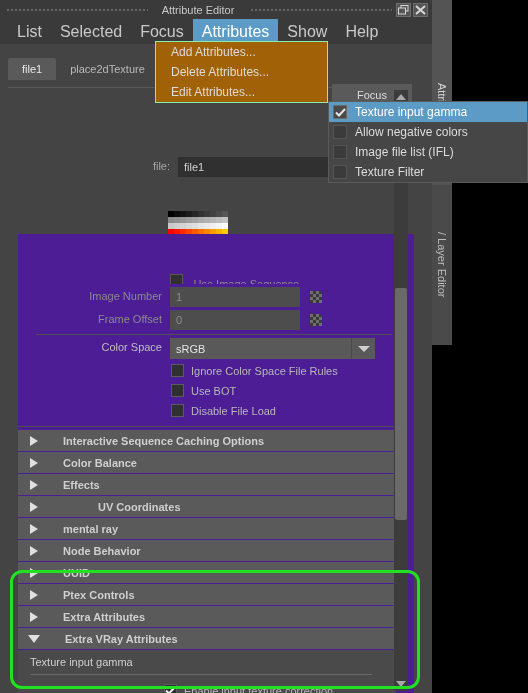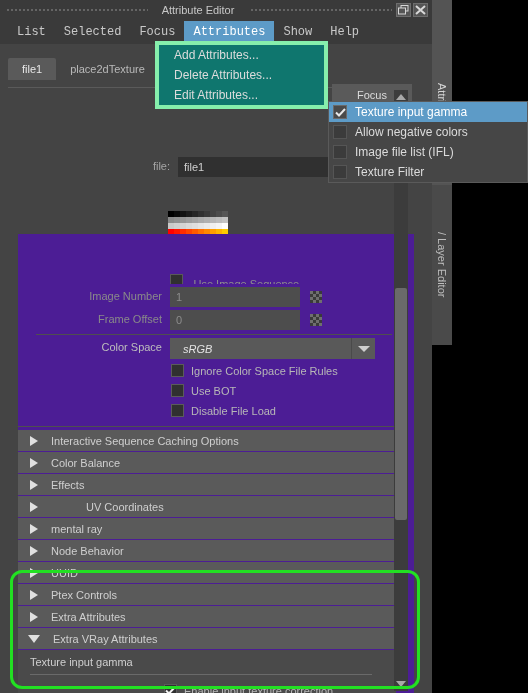--- a/index.html
+++ b/index.html
@@ -31,21 +31,21 @@
   }
   .tb-btn.close { margin-right: 4px; }
   .tb-btn svg { position: absolute; left: 1px; top: 1px; }
 
   
   .menubar {
     position: absolute; left: 0; top: 20px; width: 432px; height: 24px;
     background: #3a3a3a; display: flex; align-items: center; padding-left: 8px;
   }
   .menu-item {
-    color: #c9c9c9; font-size: 12px; padding: 4px 9px; white-space: nowrap; font-family: Liberation Mono, monospace;
+    color: #c9c9c9; font-size: 16px; padding: 4px 9px; white-space: nowrap;
   }
   .menu-item.active { background: #5d9bc7; color: #fff; }
 
   
   .panel {
     position: absolute; left: 0; top: 44px; width: 432px; height: 649px;
     background: #444;
   }
 
   
@@ -118,21 +118,21 @@
     background-image:
       linear-gradient(45deg, #3a3a3a 25%, transparent 25%, transparent 75%, #3a3a3a 75%),
       linear-gradient(45deg, #3a3a3a 25%, #6f6f6f 25%, #6f6f6f 75%, #3a3a3a 75%);
     background-size: 6px 6px; background-position: 0 0, 3px 3px;
   }
   .divline { position: absolute; height: 1px; background: #4f4f4f; }
 
   .dropdown {
     position: absolute; height: 21px; background: #595959; display: flex; align-items: center;
   }
-  .dropdown .dval { color: #e4e4e4; font-size: 11px; padding-left: 13px; flex: 1; font-style: italic; }
+  .dropdown .dval { color: #e4e4e4; font-size: 11px; padding-left: 6px; flex: 1; }
   .dropdown .darrow {
     width: 24px; height: 21px; background: #595959; border-left: 1px solid #4a4a4a;
     display: flex; align-items: center; justify-content: center;
   }
   .caret-d { width: 0; height: 0; border-left: 6px solid transparent; border-right: 6px solid transparent; border-top: 6px solid #cfcfcf; }
 
   .chkrow { position: absolute; display: flex; align-items: center; }
   .cbox {
     width: 13px; height: 13px; background: #303030; border: 1px solid #5b5b5b;
     display: flex; align-items: center; justify-content: center; flex: 0 0 auto;
@@ -140,21 +140,21 @@
   .cbox.checked { background: #303030; }
   .chklabel { font-size: 11px; color: #b7b7b7; margin-left: 7px; white-space: nowrap; }
 
   
   .secbar {
     position: absolute; left: 0; width: 378px; height: 21px; background: #5a5a5a;
     display: flex; align-items: center;
   }
   .tri-r { width: 0; height: 0; border-top: 5px solid transparent; border-bottom: 5px solid transparent; border-left: 8px solid #e0e0e0; margin-left: 12px; }
   .tri-d { width: 0; height: 0; border-left: 6px solid transparent; border-right: 6px solid transparent; border-top: 8px solid #e0e0e0; margin-left: 10px; }
-  .sectitle { font-size: 11px; font-weight: normal; color: #cfcfcf; margin-left: 13px; white-space: nowrap; }
+  .sectitle { font-size: 11px; font-weight: bold; color: #cfcfcf; margin-left: 25px; white-space: nowrap; }
 
   
   .vraybody { position: absolute; left: 0; width: 378px; background: #4a4a4a; }
   .vhdr { position: absolute; left: 12px; top: 6px; font-size: 11px; color: #cfcfcf; }
   .vhdr-line { position: absolute; left: 12px; top: 24px; width: 342px; height: 1px; background: #6a6a6a; }
 
   
   .greenbox {
     position: absolute; left: 10px; top: 570px; width: 410px; height: 119px;
     border: 3px solid #22e022; border-radius: 12px; pointer-events: none;
@@ -177,22 +177,22 @@
   .vtab {
     position: absolute; background: #545454; color: #d6d6d6; font-size: 11px;
     writing-mode: vertical-rl; text-orientation: mixed;
     display: flex; align-items: center; justify-content: center; padding: 8px 0;
   }
   .vtab-ae { left: 432px; top: 0px; width: 20px; height: 238px; }
   .vtab-le { left: 432px; top: 185px; width: 20px; height: 160px; background: #4a4a4a; color: #bdbdbd; }
 
   
   .dropmenu {
-    position: absolute; left: 155px; top: 41px; width: 173px; background: #0f766e;
-    border: 4px solid #86efac; z-index: 40;
+    position: absolute; left: 155px; top: 41px; width: 173px; background: #a16207;
+    border: 1px solid #86efac; z-index: 40;
   }
   .dm-item {
     height: 20px; display: flex; align-items: center; padding-left: 15px;
     color: #dcdcdc; font-size: 12px; white-space: nowrap; position: relative;
   }
   .dm-item.sel { background: #5d9bc7; color: #fff; }
   .dm-arrow {
     position: absolute; right: 9px; top: 50%; transform: translateY(-50%);
     width: 0; height: 0; border-top: 4px solid transparent; border-bottom: 4px solid transparent; border-left: 6px solid #f0f0f0;
   }

